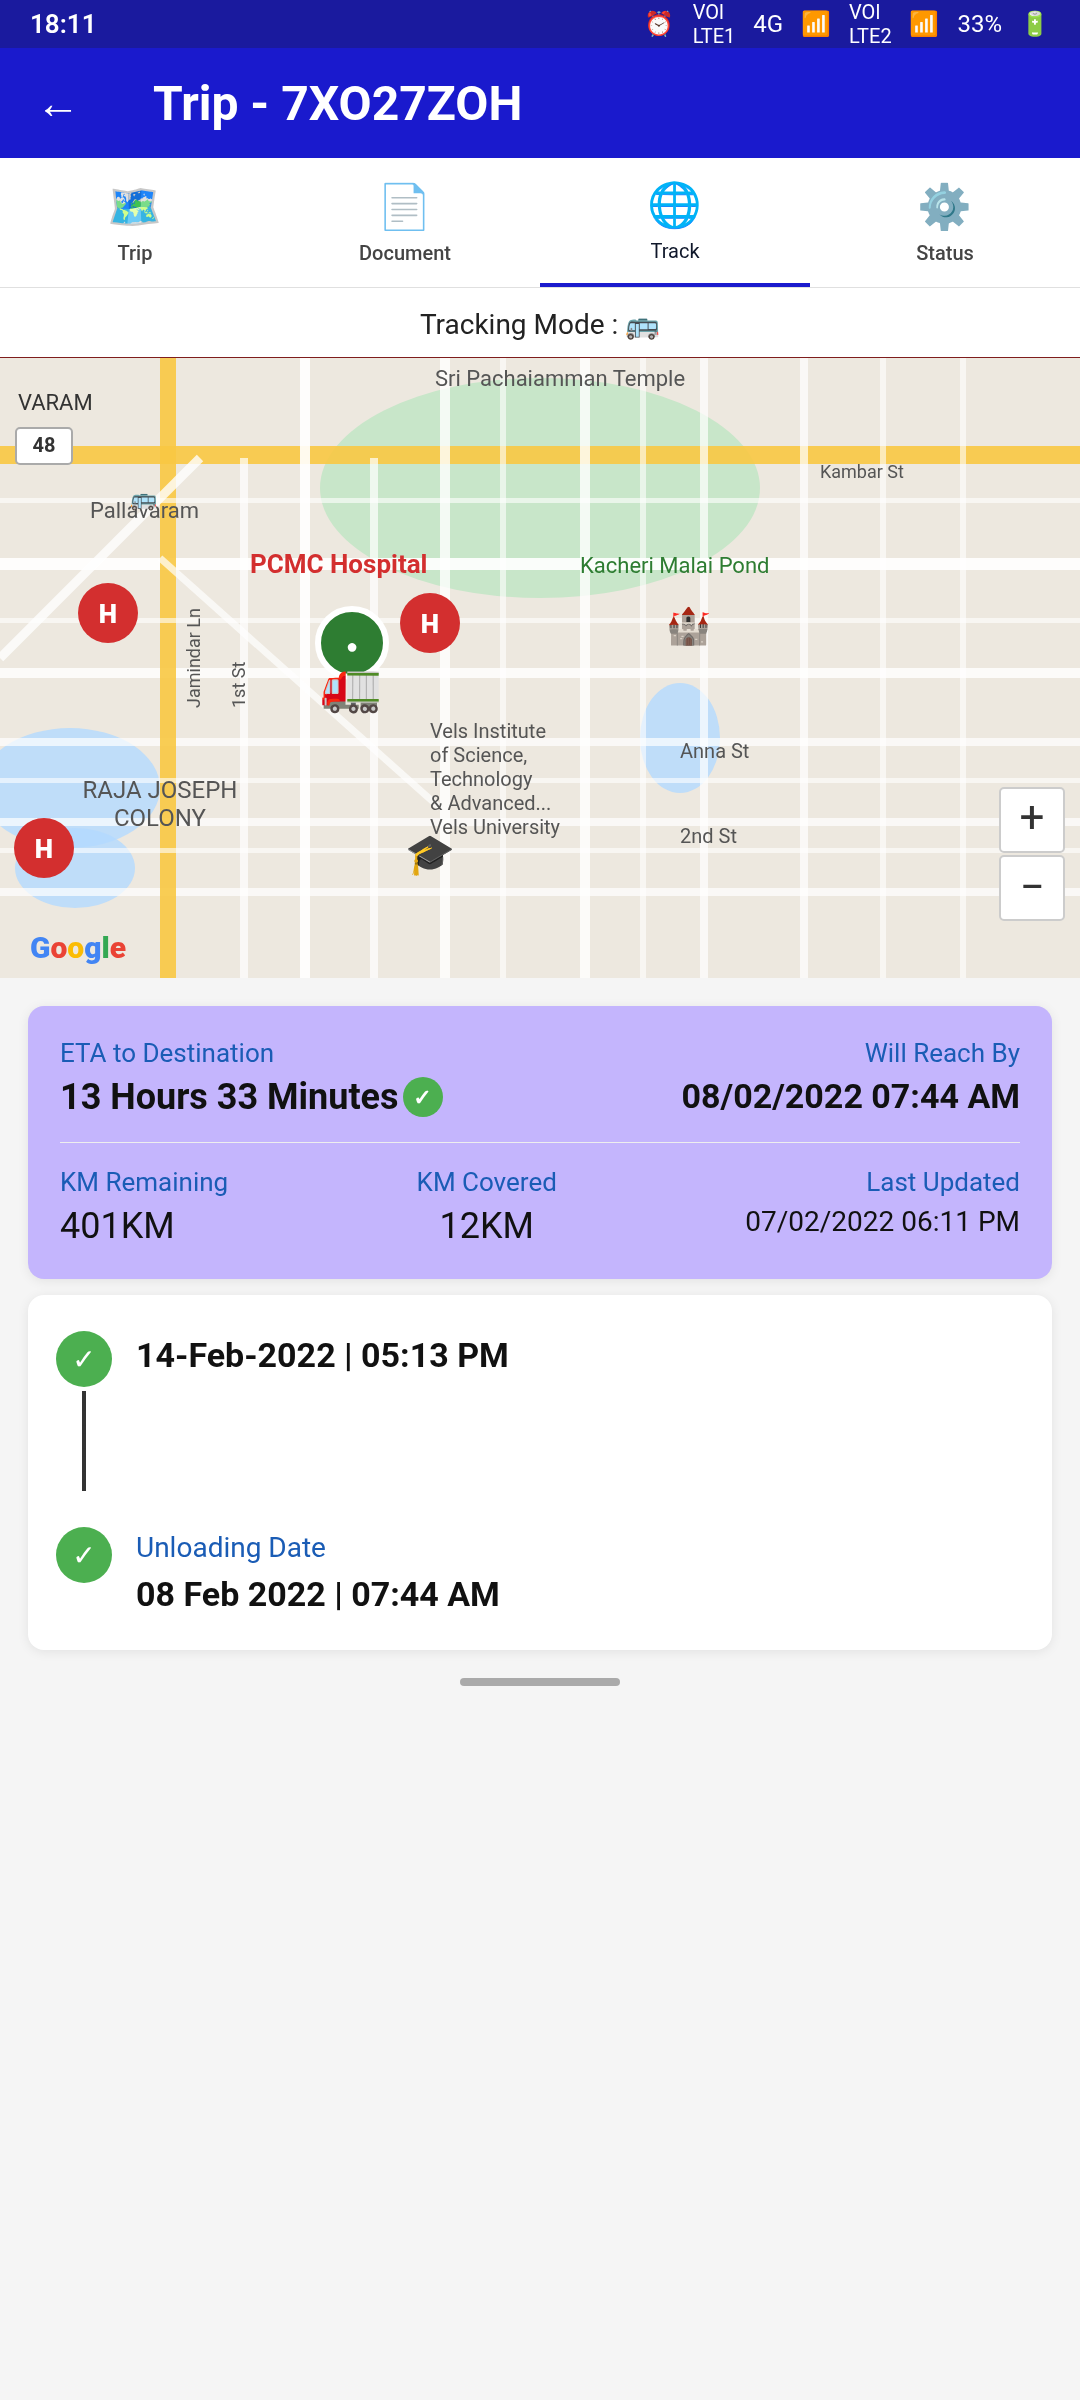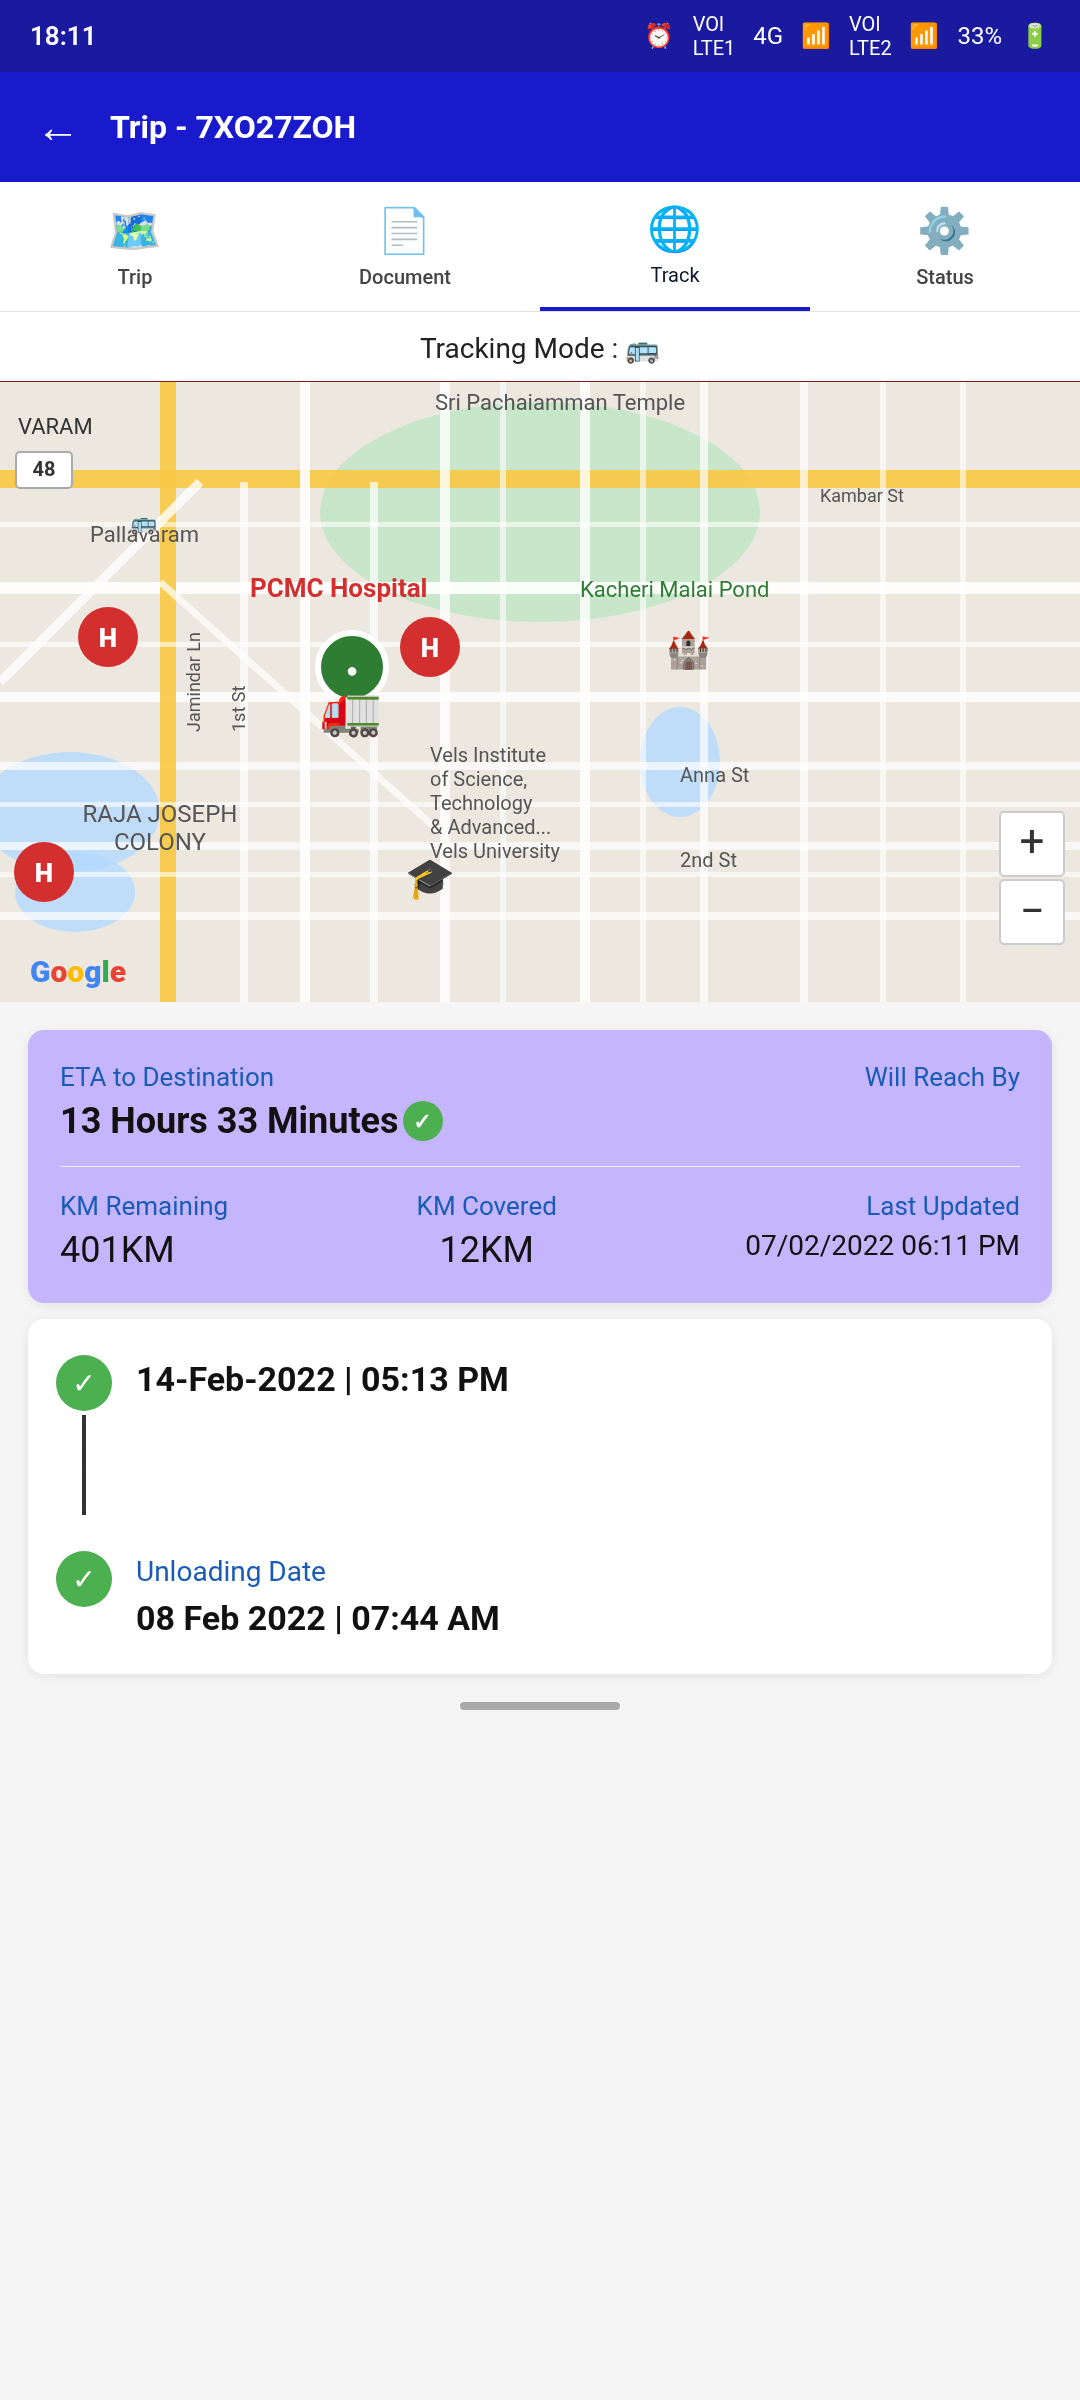--- a/index.html
+++ b/index.html
@@ -9,21 +9,21 @@
       min-height: 2400px;
       font-family: 'Roboto', Arial, sans-serif;
       background: #f5f5f5;
       overflow-x: hidden;
     }
 
     
     .status-bar {
       background: #1a1a9e;
       color: white;
-      height: 72px;
+      height: 48px;
       display: flex;
       align-items: center;
       justify-content: space-between;
       padding: 0 30px;
       font-size: 26px;
     }
     .status-bar-left { font-weight: 600; }
     .status-bar-right {
       display: flex;
       align-items: center;
@@ -40,23 +40,24 @@
       align-items: center;
       padding: 0 36px;
       gap: 30px;
     }
     .header-back {
       font-size: 44px;
       cursor: pointer;
       color: white;
     }
     .header-title {
-      font-size: 32px;
+      font-size: 48px;
       font-weight: 700;
       color: white;
+      margin-left: 43px;
     }
 
     
     .tab-bar {
       background: white;
       display: flex;
       border-bottom: 1px solid #e0e0e0;
       height: 130px;
     }
     .tab-item {
@@ -388,20 +389,21 @@
   <div class="eta-row">
     <div class="eta-left">
       <div class="eta-label">ETA to Destination</div>
       <div class="eta-value">
         <span>13 Hours 33 Minutes</span>
         <div class="check-circle">✓</div>
       </div>
     </div>
     <div class="eta-right">
       <div class="eta-reach-label">Will Reach By</div>
+      <div class="eta-reach-value">08/02/2022 07:44 AM</div>
     </div>
   </div>
 
   <div class="km-row">
     <div class="km-item">
       <div class="km-label">KM Remaining</div>
       <div class="km-value">401KM</div>
     </div>
     <div class="km-item" style="text-align:center;">
       <div class="km-label">KM Covered</div>

